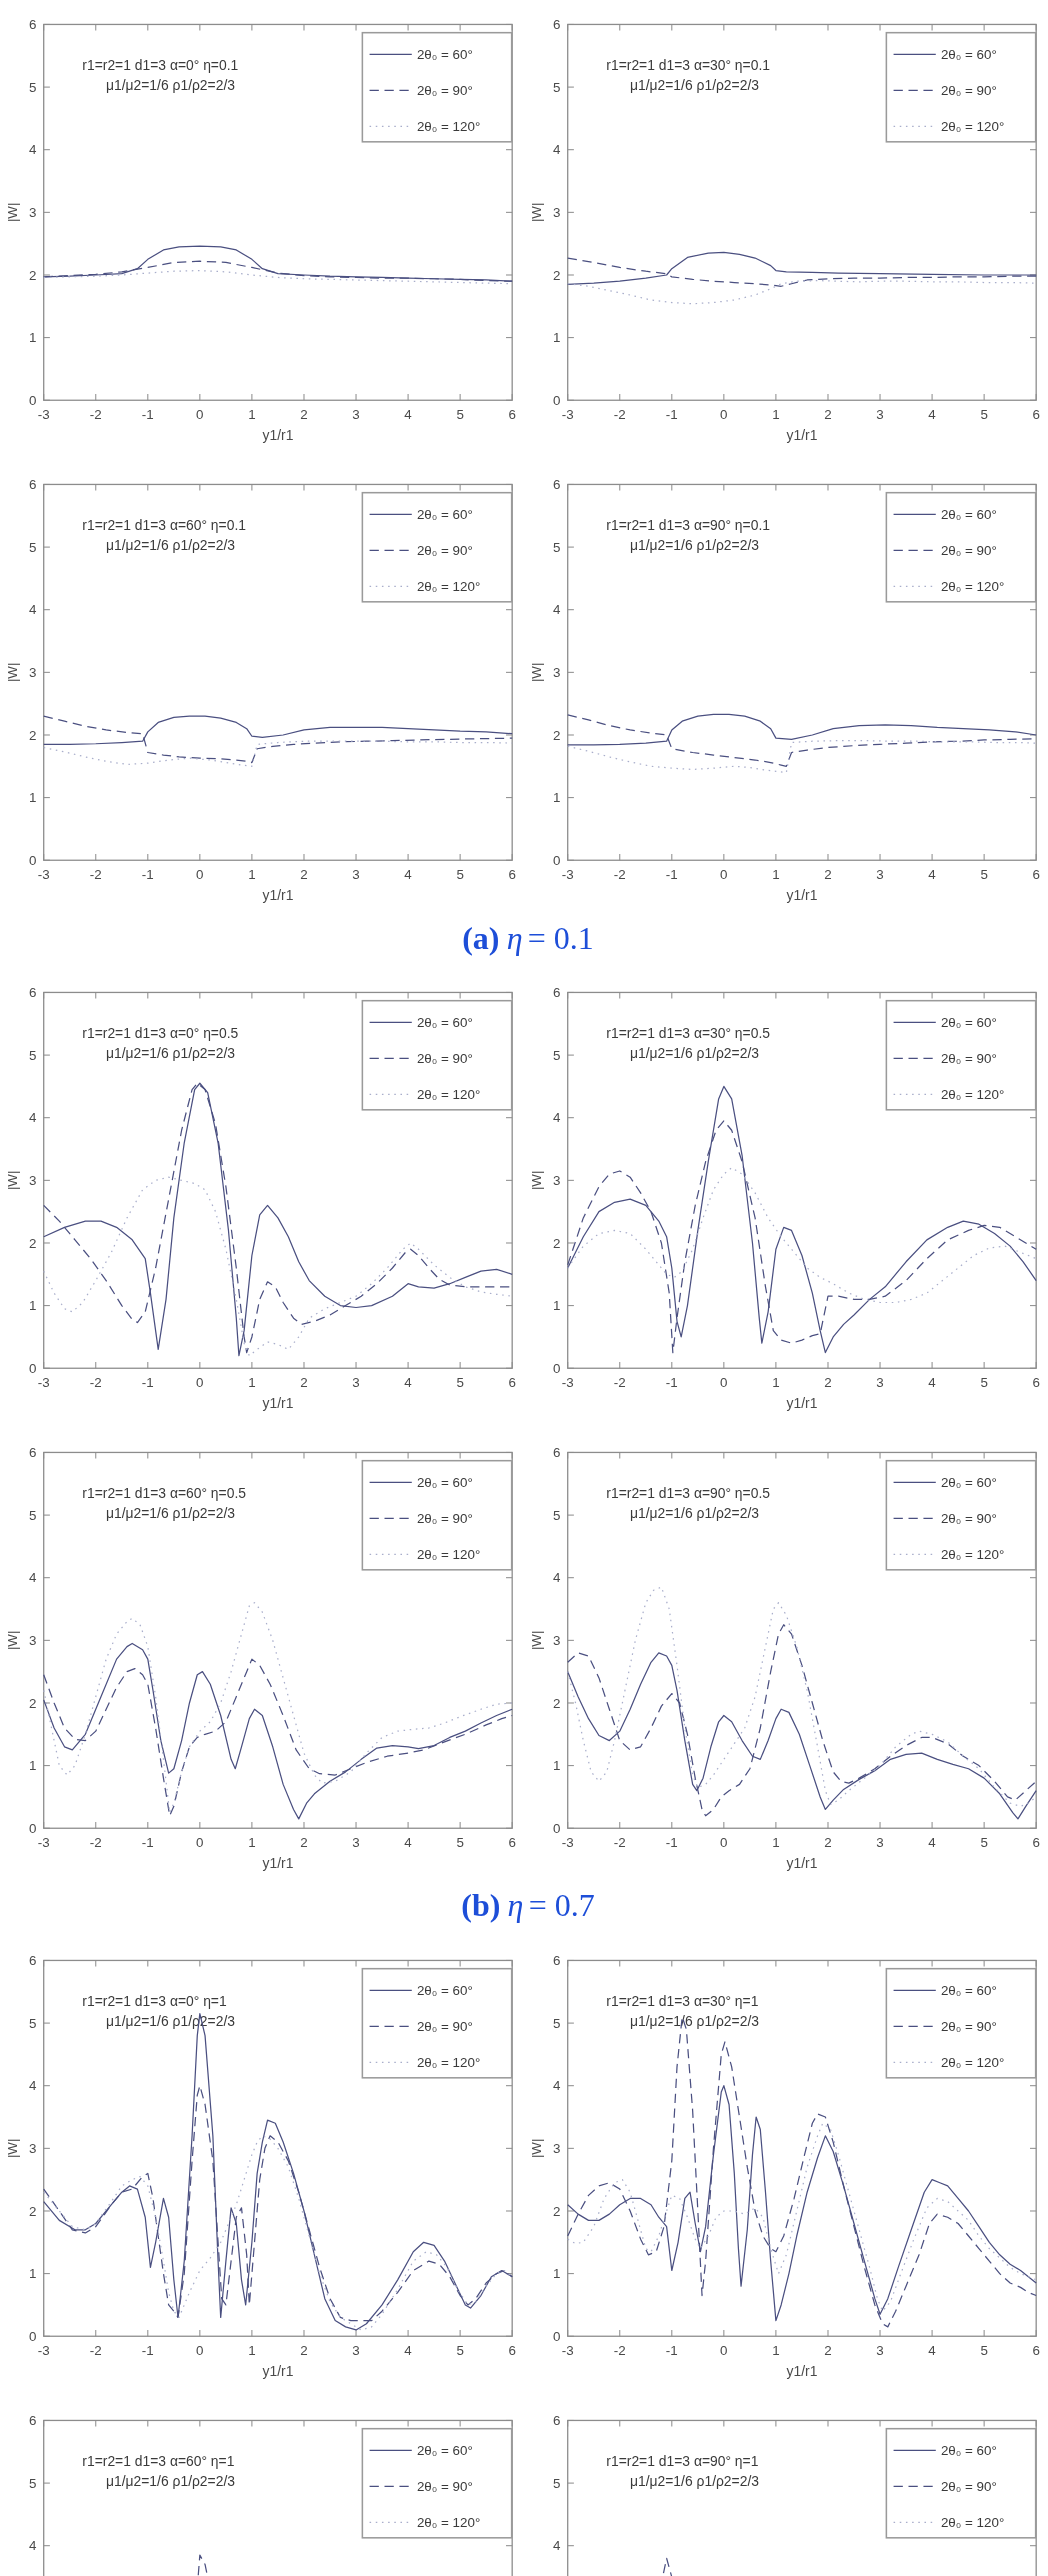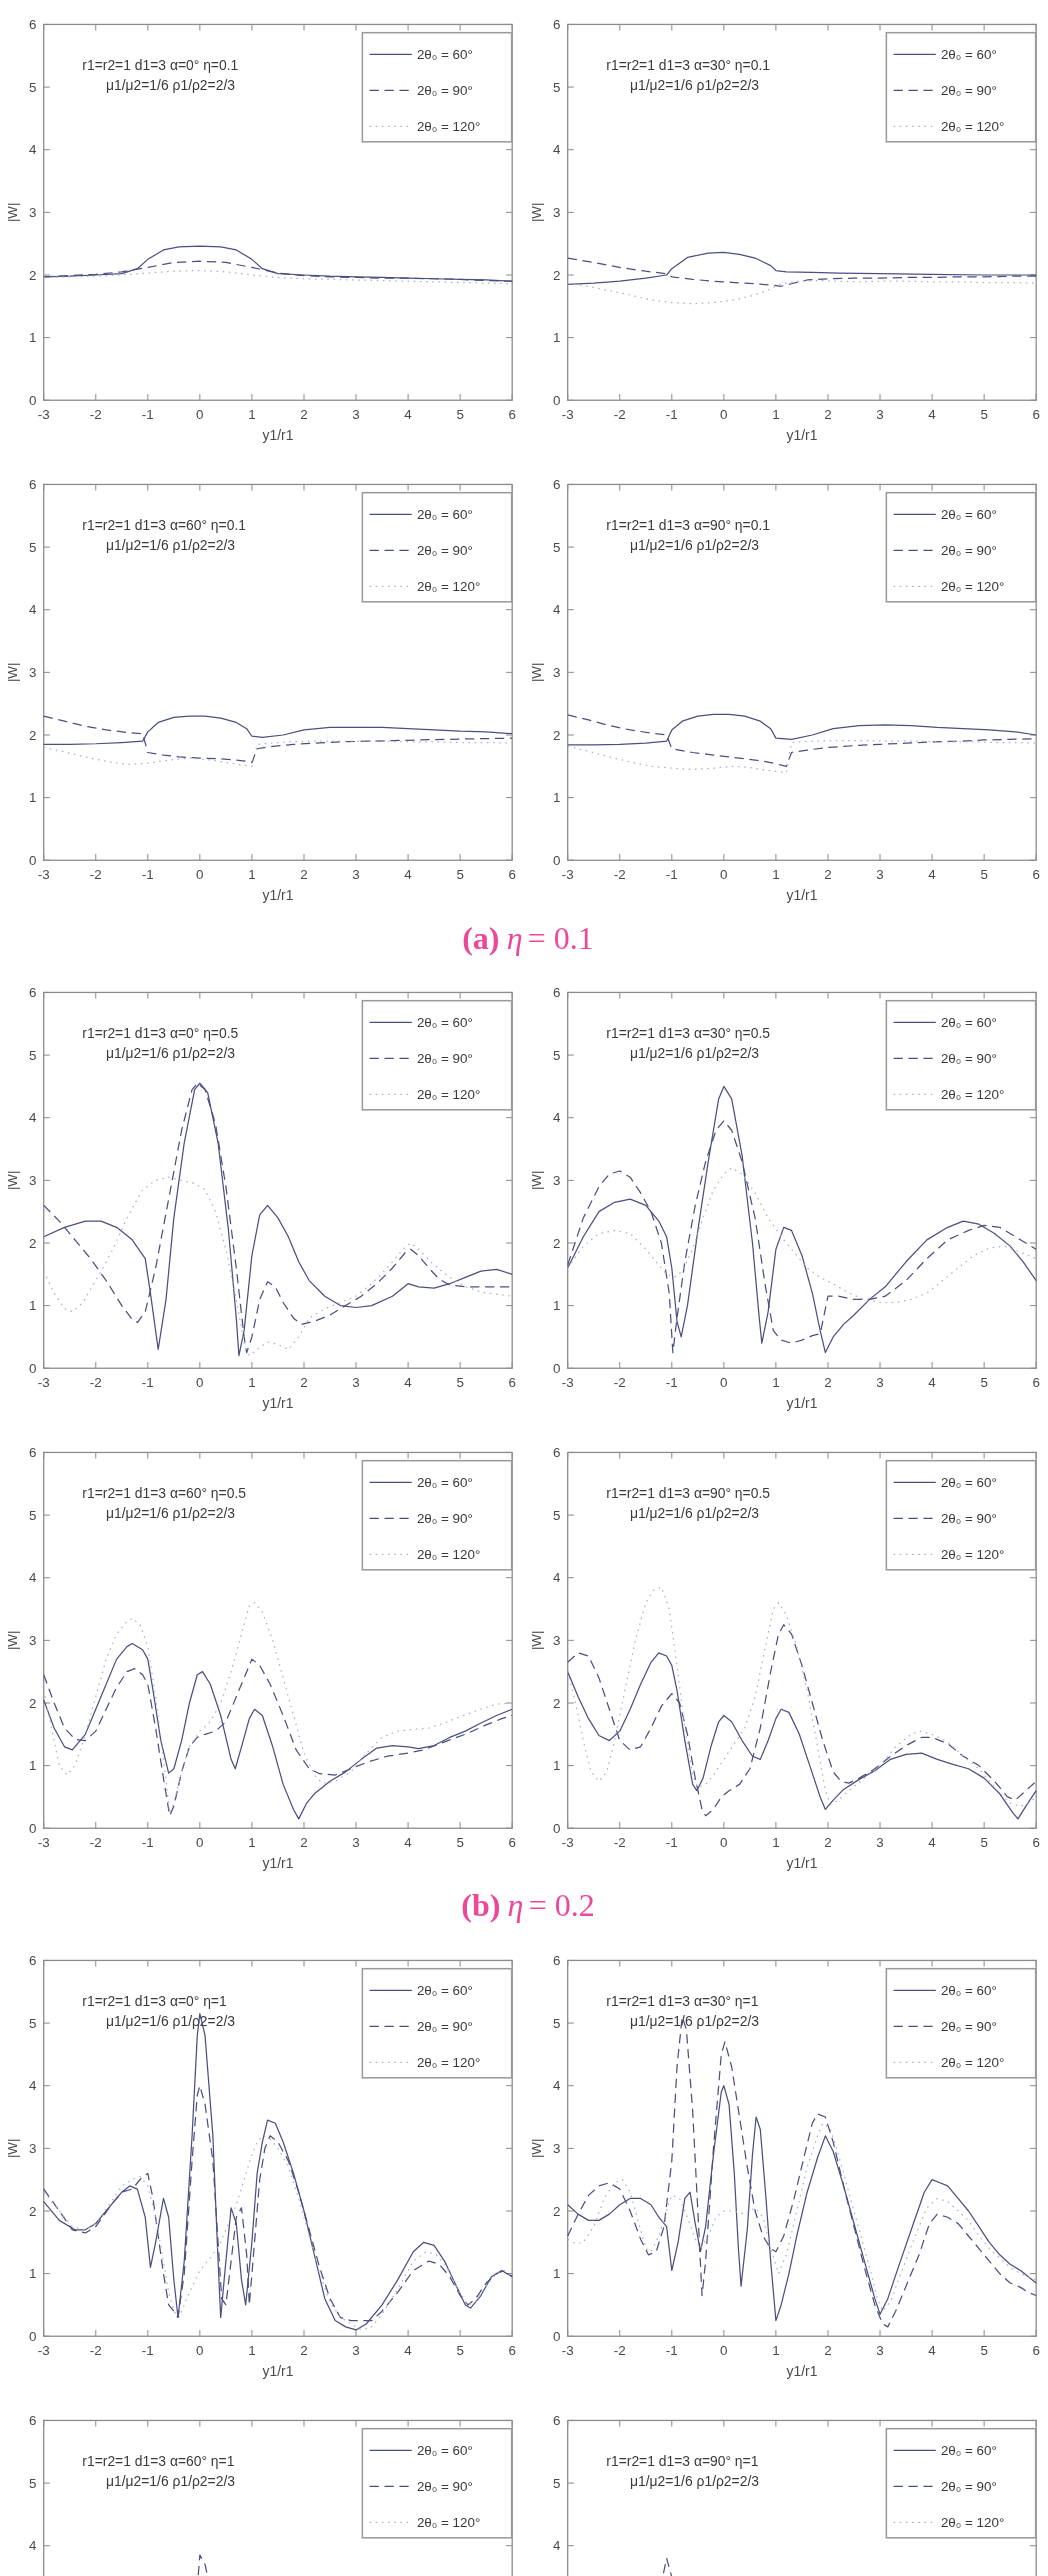--- a/index.html
+++ b/index.html
@@ -1,21 +1,21 @@
 <!DOCTYPE html>
 <html style="font-size:8.2px"><head>
 <meta charset="utf-8">
 <style>
   html,body{margin:0;padding:0;background:#ffffff;}
   body{width:1048px;font-family:"Liberation Sans",sans-serif;}
   #figure-root{padding-top:9.3px;}
   .group{margin-bottom:3.1px;}
   .grid{display:grid;grid-template-columns:524px 524px;row-gap:25px;}
   .cell svg{display:block;margin:0 auto;}
-  .caption{text-align:center;font-family:"Liberation Serif",serif;font-size:32px;color:#ec4899;
+  .caption{text-align:center;font-family:"Liberation Serif",serif;font-size:32px;color:#1d4ed8;
            margin-top:11.3px;margin-bottom:17.5px;height:44px;line-height:44px;margin-left:8px;}
   .caption .cl{font-weight:bold;margin-right:7.2px;}
   .caption .ce{font-style:italic;margin-right:5.2px;}
   .caption .cv{font-style:normal;}
 </style>
 </head>
 <body>
 
 <main id="figure-root">
     <section class="group">
@@ -627,21 +627,21 @@
               <line x1="708" y1="88" x2="790" y2="88" stroke="#4a4f80" stroke-width="2.6"></line>
               <text x="800" y="97" font-size="26" fill="#3a3a3a">2θ₀ = 60°</text>
               <line x1="708" y1="158" x2="790" y2="158" stroke="#4a4f80" stroke-width="2.6" stroke-dasharray="18 11"></line>
               <text x="800" y="167" font-size="26" fill="#3a3a3a">2θ₀ = 90°</text>
               <line x1="708" y1="228" x2="790" y2="228" stroke="#a9aecb" stroke-width="2.6" stroke-dasharray="3 9"></line>
               <text x="800" y="237" font-size="26" fill="#3a3a3a">2θ₀ = 120°</text>
             </g>
           </svg>
         </div>
       </div>
-      <div class="caption"><span class="cl">(b)</span><span class="ce">η</span><span class="cv">= 0.2</span></div>
+      <div class="caption"><span class="cl">(b)</span><span class="ce">η</span><span class="cv">= 0.7</span></div>
     </section>
     <section class="group">
       <div class="grid">
         <div class="cell">
           <svg width="515" height="435" viewBox="0 0 1000 845" xmlns="http://www.w3.org/2000/svg">
             <rect x="75" y="30" width="910" height="730" fill="#ffffff" stroke="#8c8c8c" stroke-width="2.5"></rect>
             <g>
               <line x1="75.0" y1="760" x2="75.0" y2="748" stroke="#8c8c8c" stroke-width="2"></line>
               <line x1="75.0" y1="30" x2="75.0" y2="42" stroke="#8c8c8c" stroke-width="2"></line>
               <text x="75.0" y="796" text-anchor="middle" font-size="26" fill="#4a4a4a">-3</text>

